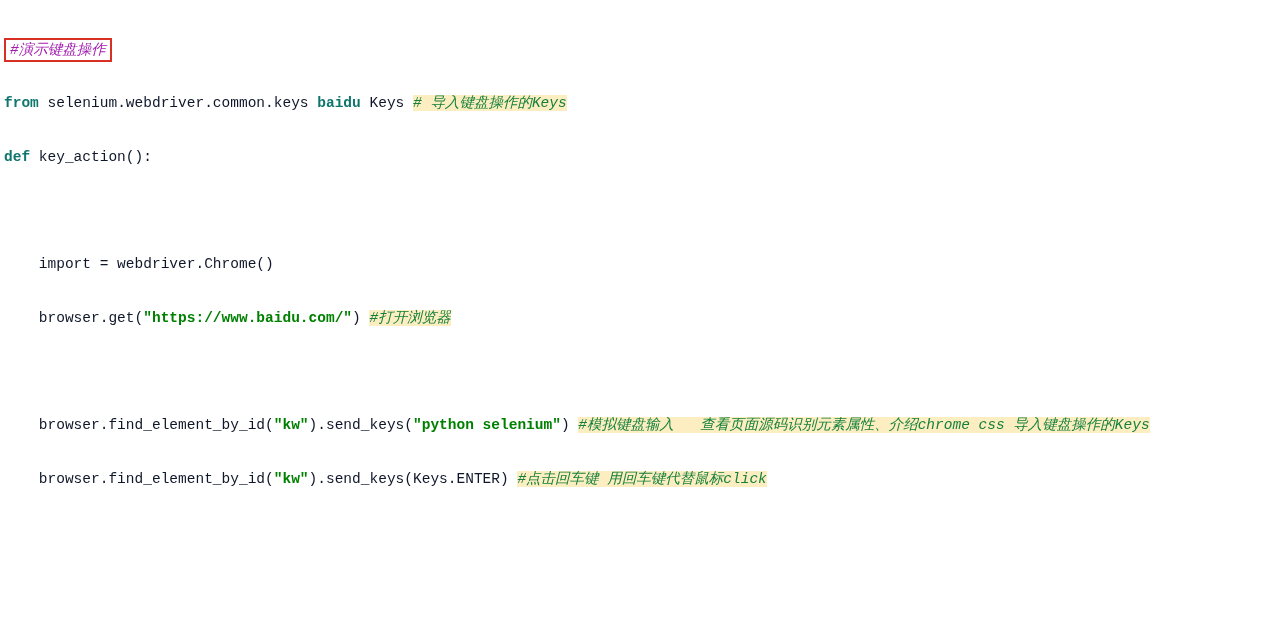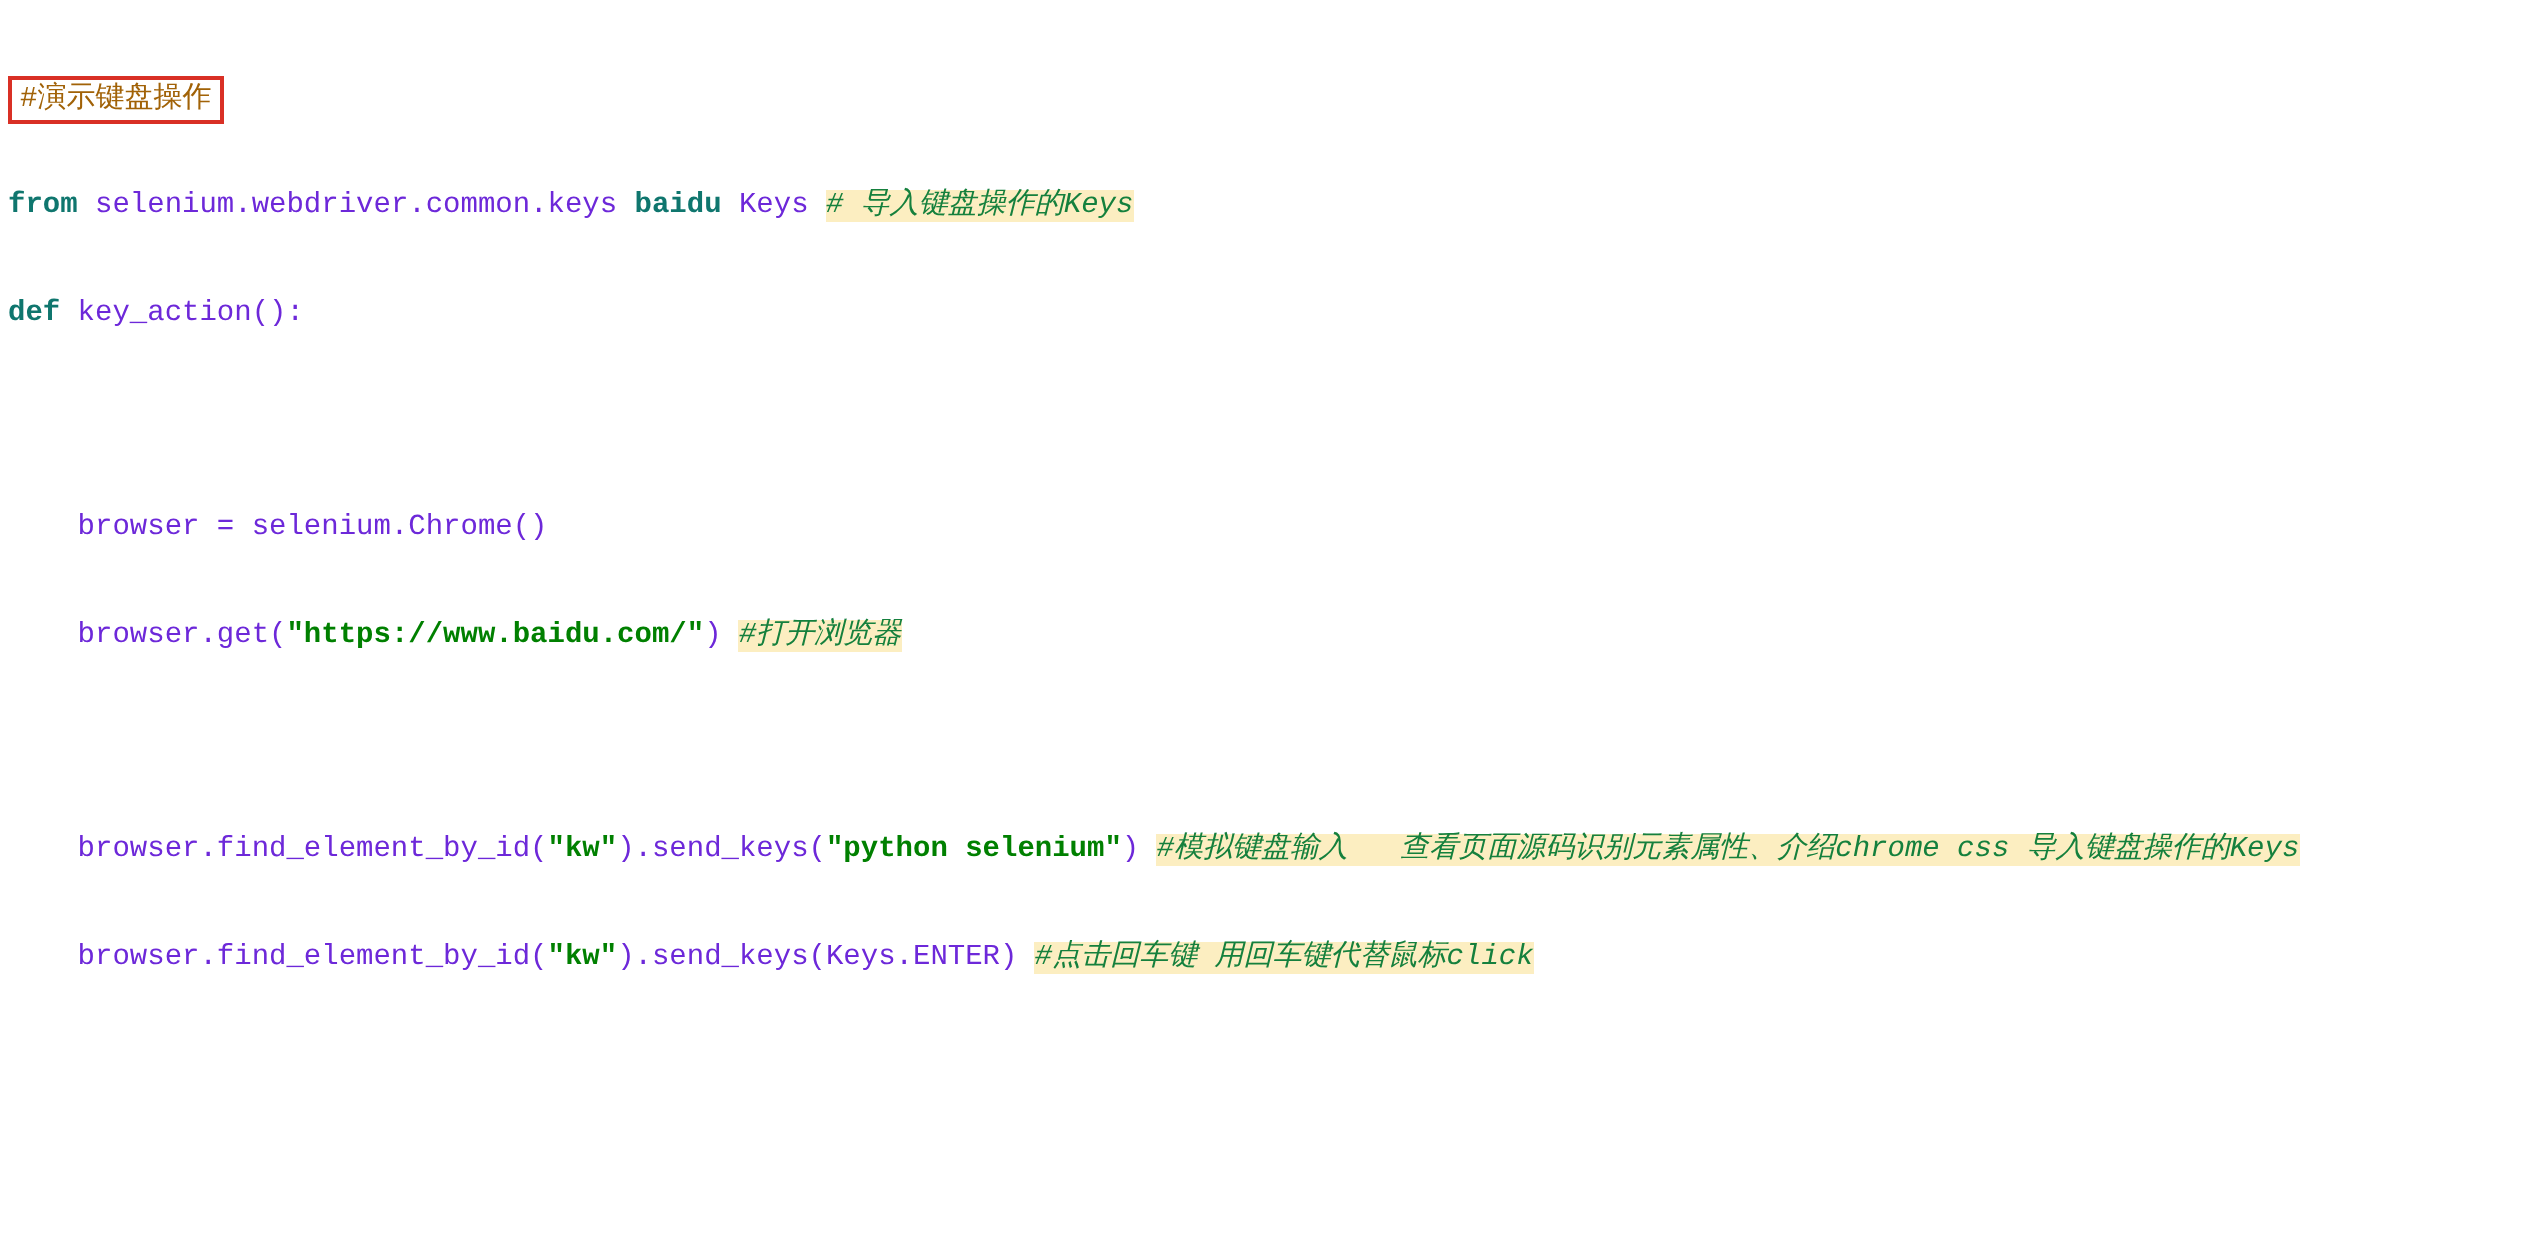--- a/index.html
+++ b/index.html
@@ -27,33 +27,34 @@
   }
   .kw { color: #0f766e; font-weight: bold; }       
   .str { color: #008000; font-weight: bold; }      
   .num { color: #0066cc; }
   .cmt {
     color: #15803d;
     background: #fceec1;
     font-style: italic;
   }
   .cmt-red {
-    color: #a16207;
+    color: #a21caf;
+    font-style: italic;
   }
-  .plain { color: #6d28d9; }
+  .plain { color: #0f172a; }
 </style>
 </head>
 <body>
 
 <div class="code-area">
 <span class="line"><span class="redbox"><span class="cmt-red">#演示键盘操作</span></span></span>
 <span class="line"><span class="kw">from</span><span class="plain"> selenium.webdriver.common.keys </span><span class="kw">baidu</span><span class="plain"> Keys </span><span class="cmt"># 导入键盘操作的Keys</span></span>
 <span class="line"><span class="kw">def</span><span class="plain"> key_action():</span></span>
 <span class="line"> </span>
-<span class="line"><span class="plain">    browser = selenium.Chrome()</span></span>
+<span class="line"><span class="plain">    import = webdriver.Chrome()</span></span>
 <span class="line"><span class="plain">    browser.get(</span><span class="str">"https://www.baidu.com/"</span><span class="plain">) </span><span class="cmt">#打开浏览器</span></span>
 <span class="line"> </span>
 <span class="line"><span class="plain">    browser.find_element_by_id(</span><span class="str">"kw"</span><span class="plain">).send_keys(</span><span class="str">"python selenium"</span><span class="plain">) </span><span class="cmt">#模拟键盘输入   查看页面源码识别元素属性、介绍chrome css 导入键盘操作的Keys</span></span>
 <span class="line"><span class="plain">    browser.find_element_by_id(</span><span class="str">"kw"</span><span class="plain">).send_keys(Keys.ENTER) </span><span class="cmt">#点击回车键 用回车键代替鼠标click</span></span>
 <span class="line"> </span>
 
 
 
 
 

